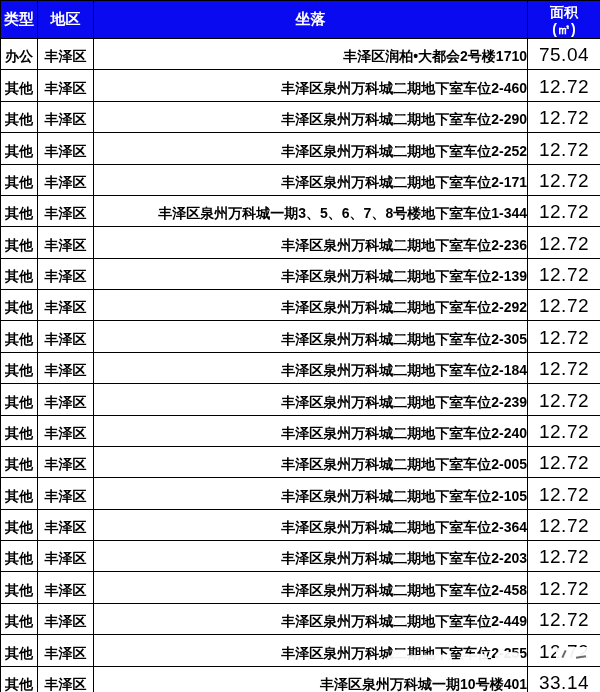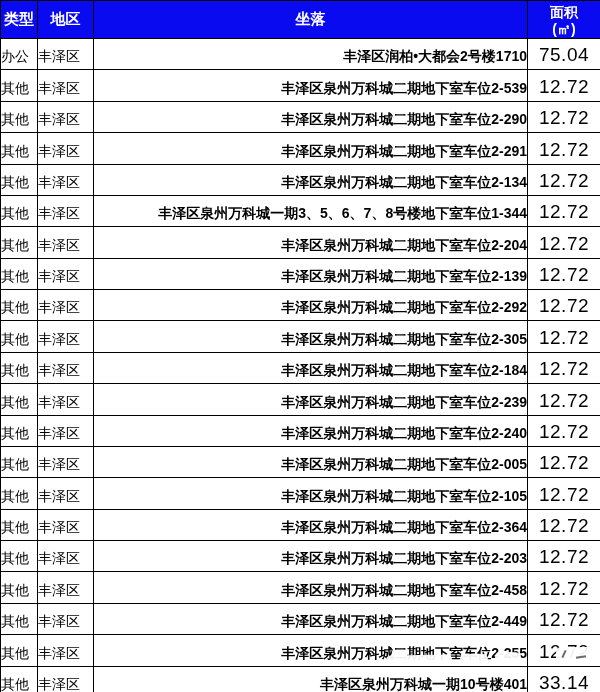--- a/index.html
+++ b/index.html
@@ -44,21 +44,21 @@
     line-height: 17px;
     font-size: 14px;
   }
   tbody tr { height: 31.38px; }
   td {
     font-size: 14px;
     vertical-align: bottom;
     padding-bottom: 3px;
     color: var(--text, #000);
   }
-  td.c-type, td.c-district { text-align: left; font-weight: normal; }
+  td.c-type, td.c-district { text-align: center; font-weight: bold; }
   td.c-location { text-align: right; padding-left: 5px; font-weight: bold; }
   td.c-area { text-align: center; font-weight: normal; font-size: 19px; letter-spacing: 0.5px; }
 
   
   .watermark { position: absolute; left: 0; top: 0; width: 600px; height: 692px; pointer-events: none; }
   .wm-blob { position: absolute; background: #ffffff; opacity: 0.93; border-radius: 5px; }
   .wm-b1 { left: 386px; top: 655px; width: 66px; height: 9px; transform: rotate(-0.8deg); }
   .wm-b2 { left: 460px; top: 654px; width: 28px; height: 10px; }
   .wm-b3 { left: 495px; top: 652px; width: 26px; height: 13px; transform: rotate(1deg); }
   .wm-b4 { left: 556px; top: 647px; width: 44px; height: 17px; }
@@ -93,56 +93,56 @@
     <tr>
       <td class="c-type">办公</td>
       <td class="c-district">丰泽区</td>
       <td class="c-location">丰泽区润柏•大都会2号楼1710</td>
       <td class="c-area">75.04</td>
     </tr>
 
     <tr>
       <td class="c-type">其他</td>
       <td class="c-district">丰泽区</td>
-      <td class="c-location">丰泽区泉州万科城二期地下室车位2-539</td>
+      <td class="c-location">丰泽区泉州万科城二期地下室车位2-460</td>
       <td class="c-area">12.72</td>
     </tr>
 
     <tr>
       <td class="c-type">其他</td>
       <td class="c-district">丰泽区</td>
       <td class="c-location">丰泽区泉州万科城二期地下室车位2-290</td>
       <td class="c-area">12.72</td>
     </tr>
 
     <tr>
       <td class="c-type">其他</td>
       <td class="c-district">丰泽区</td>
-      <td class="c-location">丰泽区泉州万科城二期地下室车位2-291</td>
-      <td class="c-area">12.72</td>
-    </tr>
-
-    <tr>
-      <td class="c-type">其他</td>
-      <td class="c-district">丰泽区</td>
-      <td class="c-location">丰泽区泉州万科城二期地下室车位2-134</td>
+      <td class="c-location">丰泽区泉州万科城二期地下室车位2-252</td>
+      <td class="c-area">12.72</td>
+    </tr>
+
+    <tr>
+      <td class="c-type">其他</td>
+      <td class="c-district">丰泽区</td>
+      <td class="c-location">丰泽区泉州万科城二期地下室车位2-171</td>
       <td class="c-area">12.72</td>
     </tr>
 
     <tr>
       <td class="c-type">其他</td>
       <td class="c-district">丰泽区</td>
       <td class="c-location">丰泽区泉州万科城一期3、5、6、7、8号楼地下室车位1-344</td>
       <td class="c-area">12.72</td>
     </tr>
 
     <tr>
       <td class="c-type">其他</td>
       <td class="c-district">丰泽区</td>
-      <td class="c-location">丰泽区泉州万科城二期地下室车位2-204</td>
+      <td class="c-location">丰泽区泉州万科城二期地下室车位2-236</td>
       <td class="c-area">12.72</td>
     </tr>
 
     <tr>
       <td class="c-type">其他</td>
       <td class="c-district">丰泽区</td>
       <td class="c-location">丰泽区泉州万科城二期地下室车位2-139</td>
       <td class="c-area">12.72</td>
     </tr>
 

